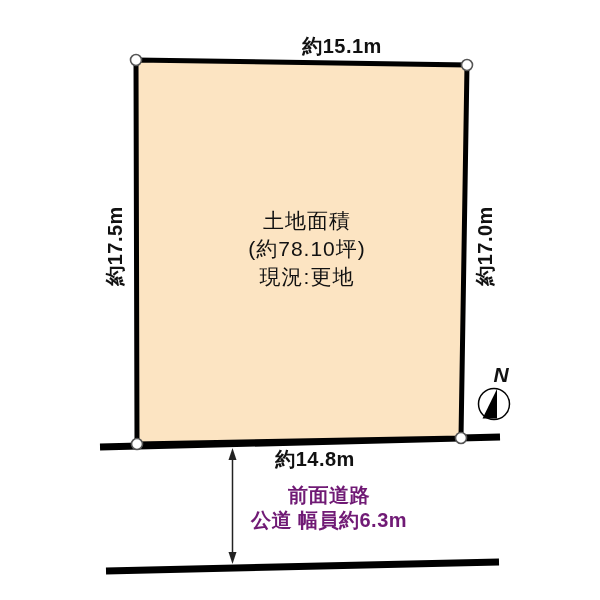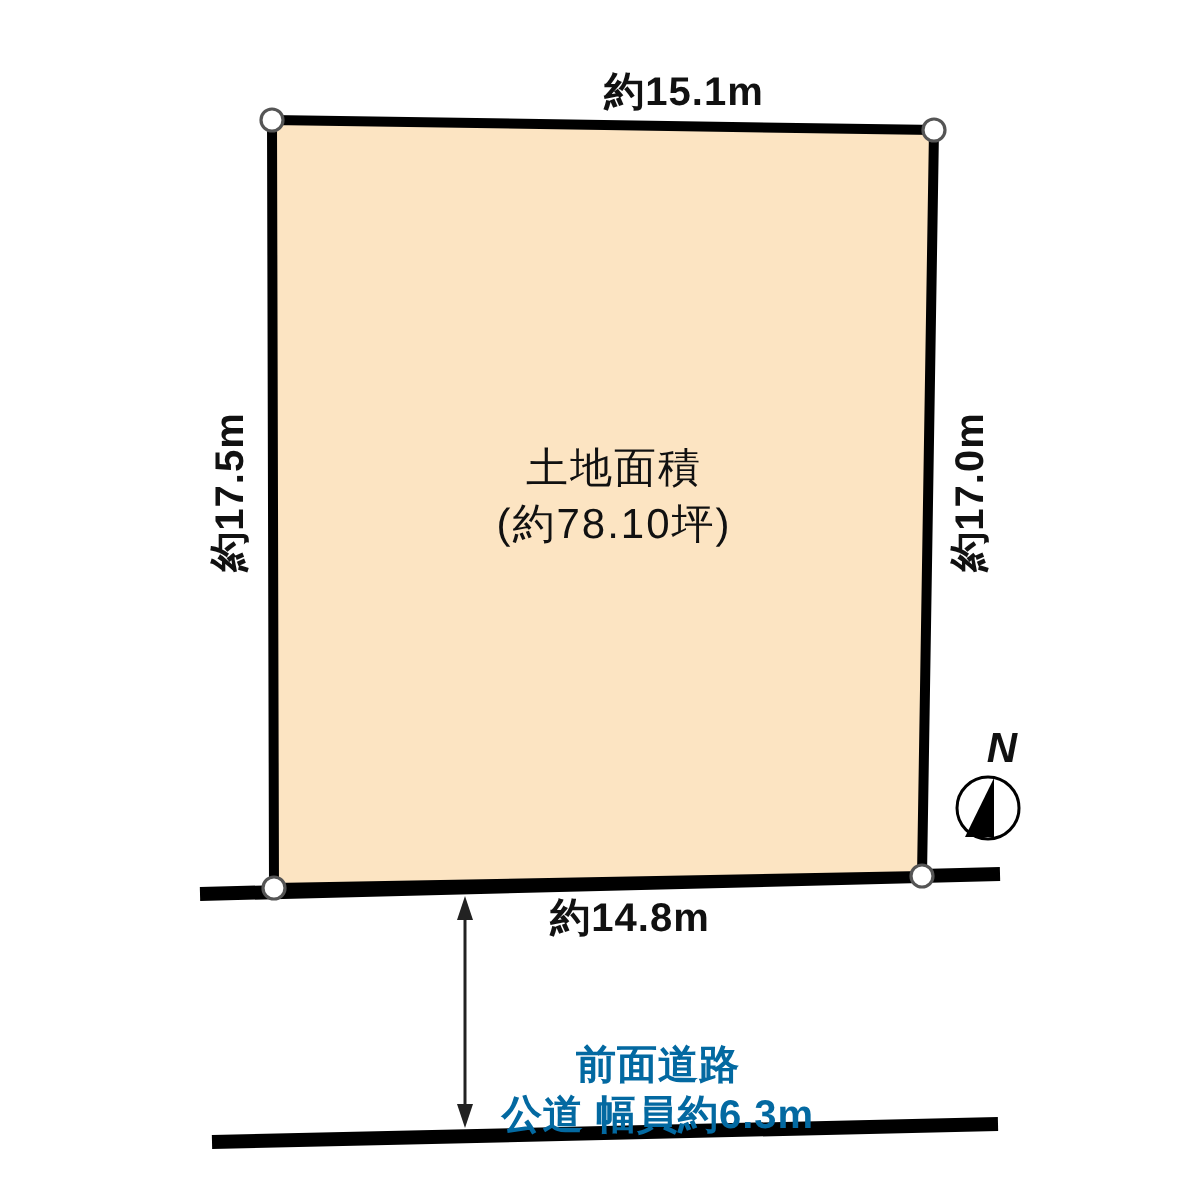--- a/index.html
+++ b/index.html
@@ -50,24 +50,23 @@
   }
   .road-block {
     position: absolute;
     left: 329px;
     top: 508px;
     transform: translate(-50%, -50%);
     text-align: center;
     font-weight: 700;
     font-size: 20px;
     line-height: 25px;
-    color: #0369a1;
+    color: #701a75;
     white-space: nowrap;
     letter-spacing: 0.5px;
-    margin-top: 38px;
   }
   .compass-n {
     position: absolute;
     left: 501px;
     top: 375px;
     transform: translate(-50%, -50%);
     font-style: italic;
     font-weight: 700;
     font-size: 21px;
     color: #111;
@@ -100,20 +99,21 @@
   </svg>
 
   <div class="lbl dim-top">約15.1m</div>
   <div class="lbl dim-left">約17.5m</div>
   <div class="lbl dim-right">約17.0m</div>
   <div class="lbl dim-bottom">約14.8m</div>
 
   <div class="area-block">
     <div>土地面積</div>
     <div>(約78.10坪)</div>
+    <div>現況:更地</div>
   </div>
 
   <div class="road-block">
     <div>前面道路</div>
     <div>公道 幅員約6.3m</div>
   </div>
 
   <div class="compass-n">N</div>
 
 </div>

